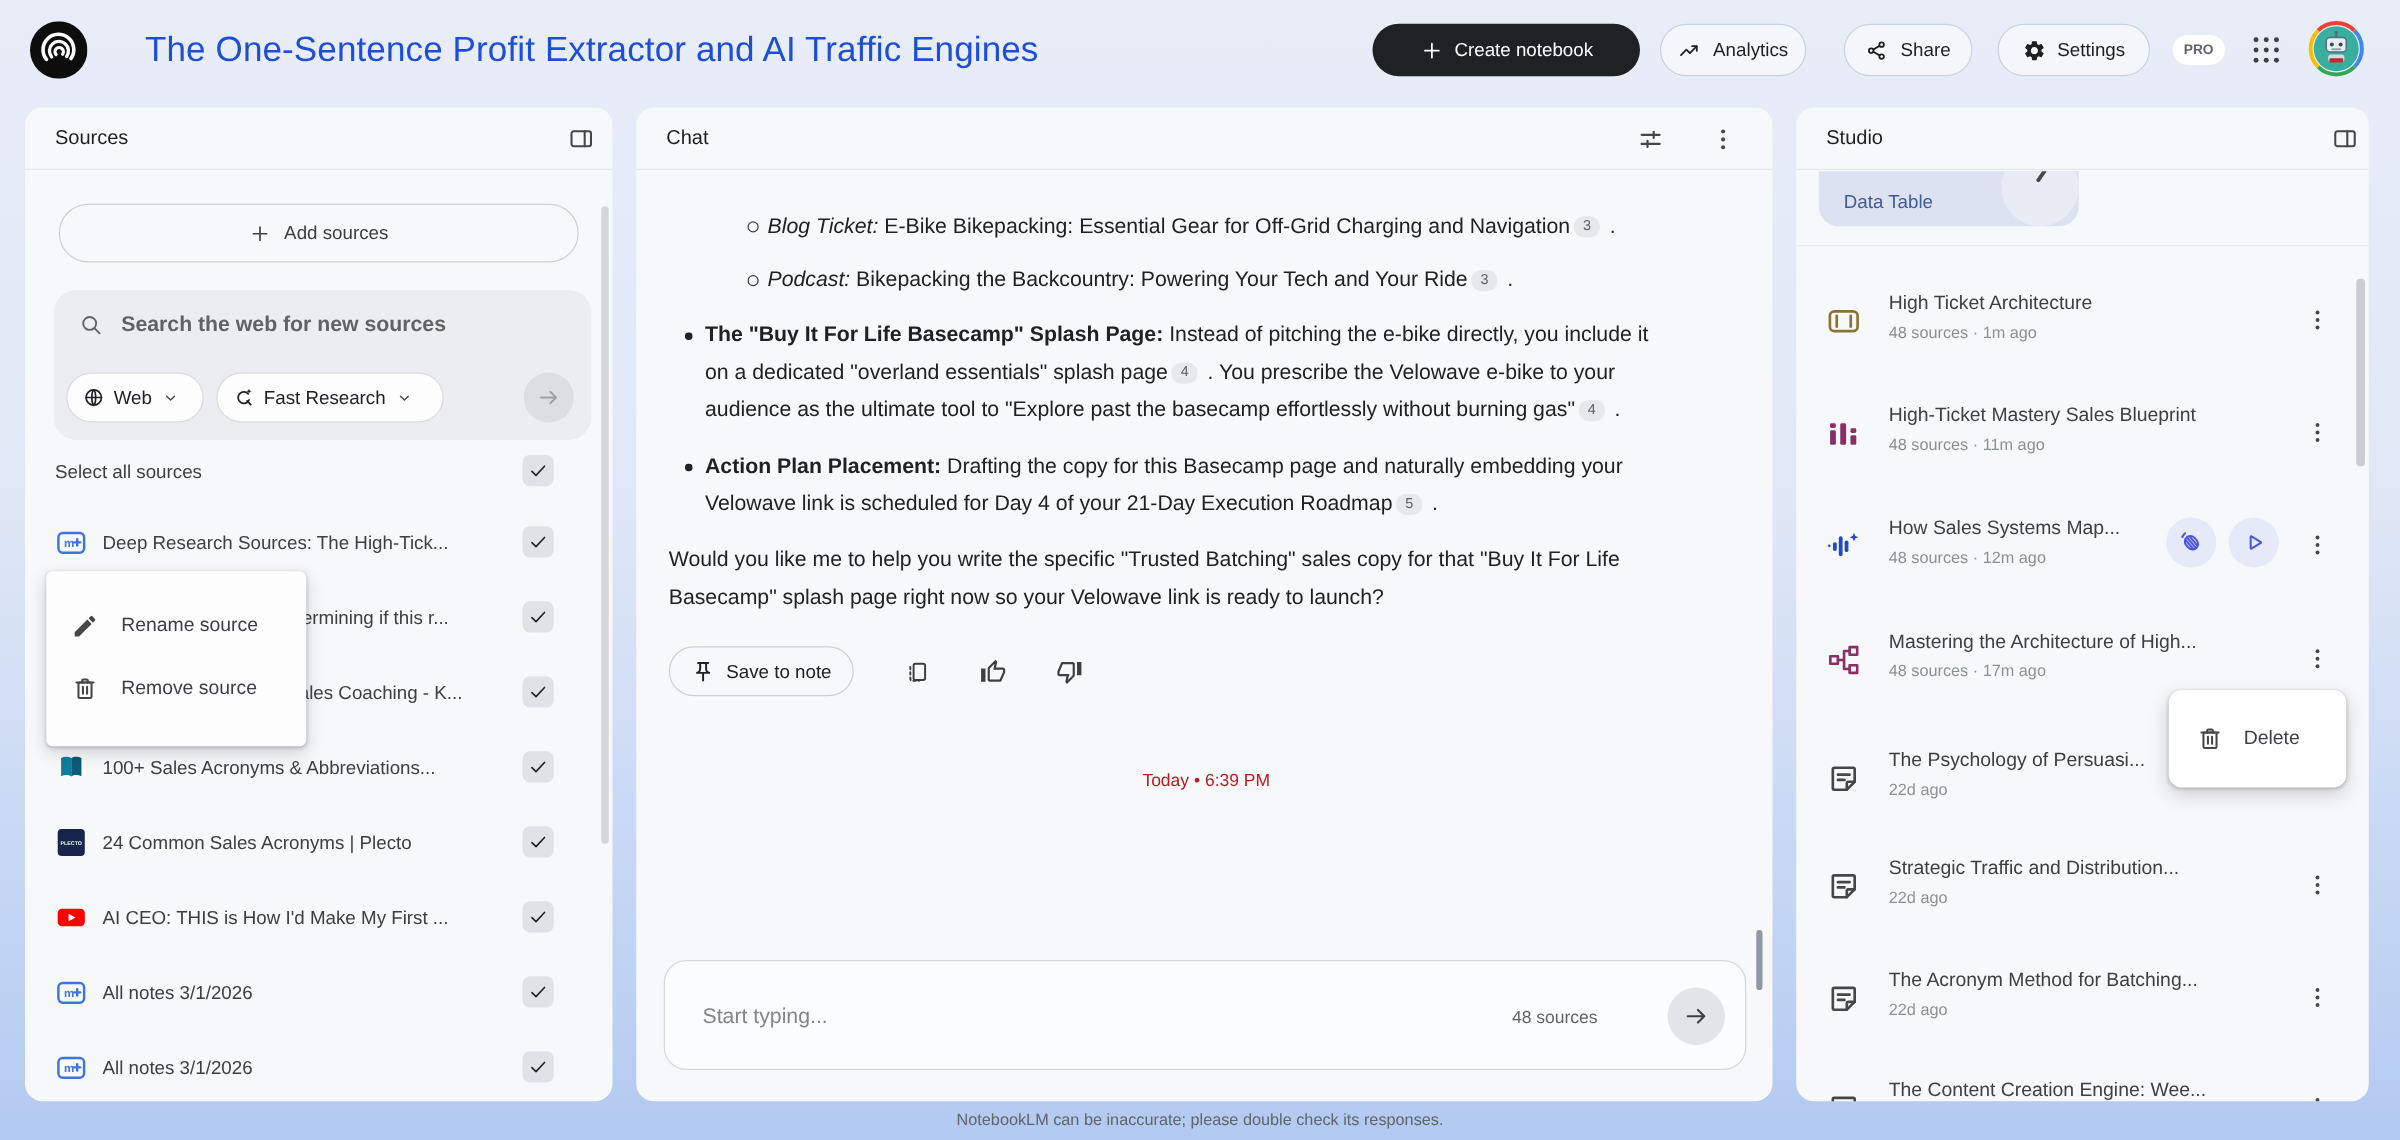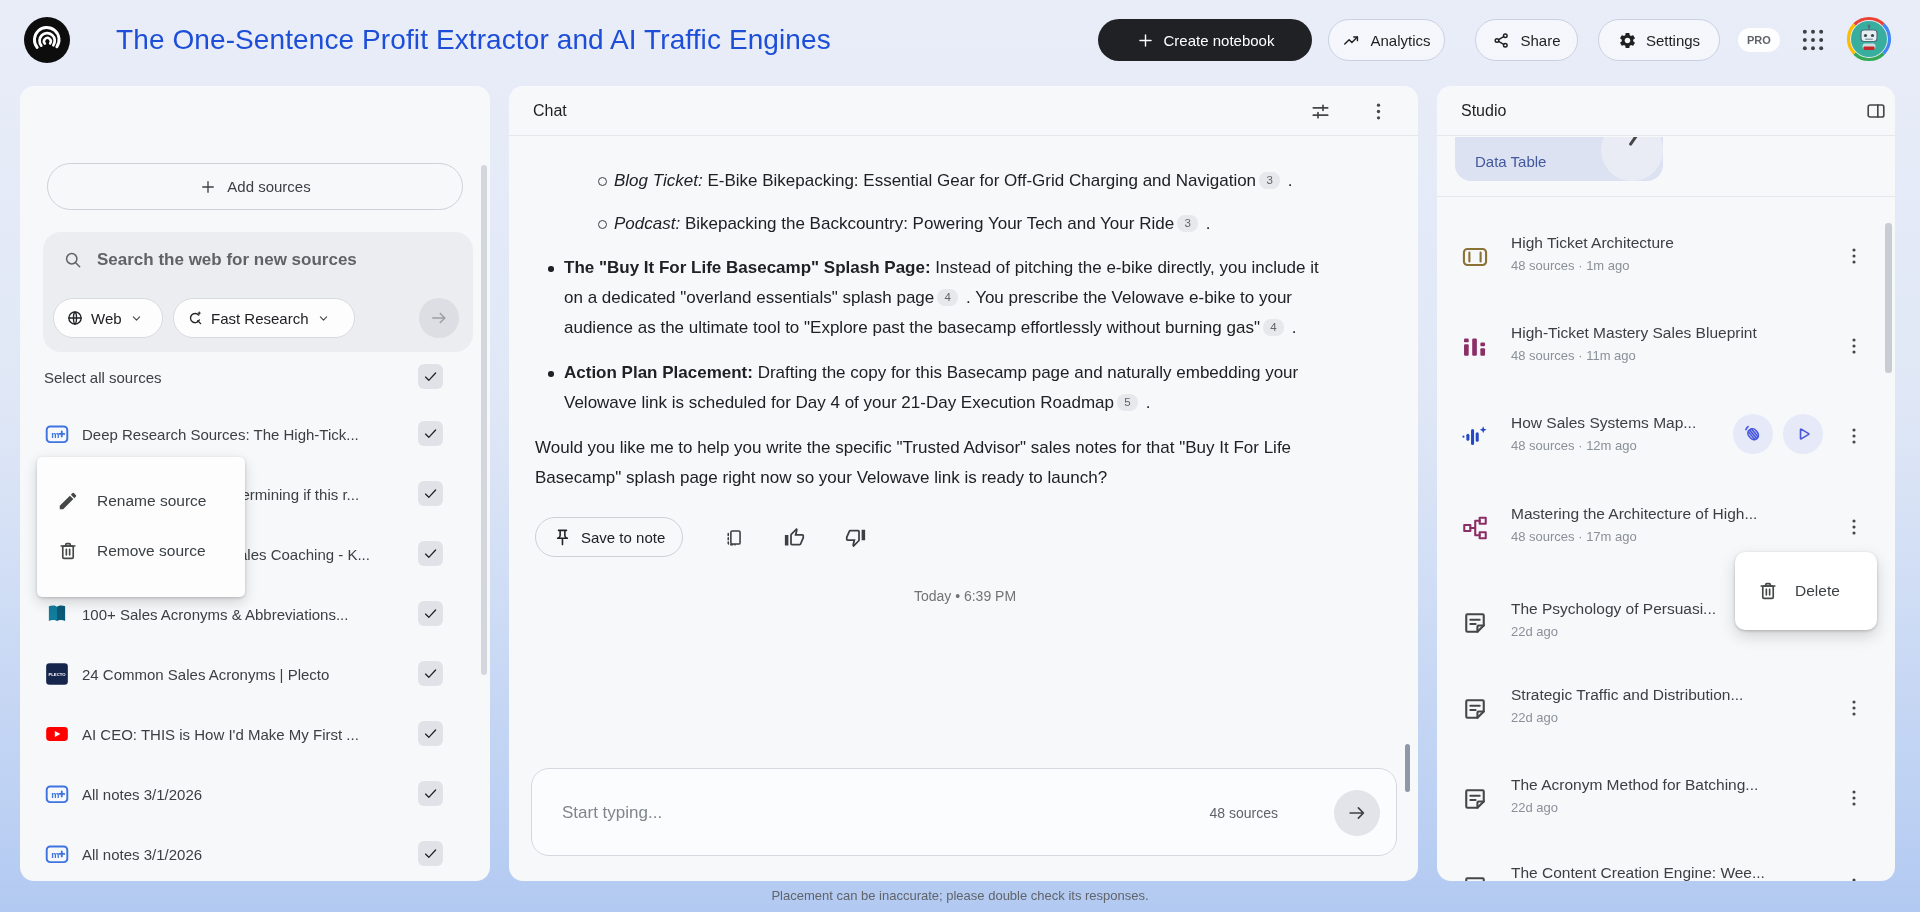--- a/index.html
+++ b/index.html
@@ -69,21 +69,21 @@
   .cb-sub li::before { content:""; position:absolute; left:-16px; top:11px; width:7px; height:7px; border:1.6px solid #3c4043; border-radius:50%; }
   .cb-main { list-style:none; padding-left:29px; margin-top:14px; }
   .cb-main li { position:relative; margin-bottom:15px; }
   .cb-main li::before { content:""; position:absolute; left:-16px; top:13px; width:5.5px; height:5.5px; background:#202124; border-radius:50%; }
   .cite { display:inline-flex; align-items:center; justify-content:center; min-width:21px; height:17px; padding:0 6px; border-radius:8px; background:#e6e8ec; color:#5f6368; font-size:11.5px; vertical-align:2px; margin:0 3px; cursor:pointer; }
   .chat-q { margin-top:14px; }
   .chat-actions { margin-top:24px; display:flex; align-items:center; gap:40px; }
   .save-note { height:40px; padding:0 17px; border:1px solid #cdd1d7; border-radius:20px; background:transparent; display:flex; align-items:center; gap:9px; font-size:15px; color:#202124; cursor:pointer; }
   .save-note .bicon { width:19px; height:19px; }
   .act-ic { width:21px; height:21px; color:#3c4043; cursor:pointer; }
-  .chat-date { margin-top:24px; text-align:center; font-size:14px; color:#737373; width:860px; }
+  .chat-date { margin-top:52px; text-align:center; font-size:14px; color:#b91c1c; width:860px; }
   .chat-input { position:absolute; left:22px; top:682px; width:866px; height:88px; background:#fbfcfd; border:1.5px solid #d5d8df; border-radius:18px; }
   .ci-ph { position:absolute; left:30px; top:0; height:88px; display:flex; align-items:center; font-size:17px; color:#80868b; }
   .ci-count { position:absolute; right:118px; top:0; height:88px; display:flex; align-items:center; font-size:14px; color:#5f6368; }
   .ci-send { position:absolute; right:16px; top:21px; width:46px; height:46px; border-radius:50%; background:#e2e4e9; color:#3c4043; display:flex; align-items:center; justify-content:center; cursor:pointer; }
   .ci-send svg { width:22px; height:22px; }
 
   
   #studio { left:1437px; width:458px; }
   .peek { position:absolute; left:0; top:51px; width:458px; height:45px; overflow:hidden; }
   .peek-chip { position:absolute; left:18px; top:-20px; width:208px; height:64px; background:#dde2f2; border-radius:16px; }
@@ -187,20 +187,29 @@
           <circle cx="26.5" cy="19.5" r="1.6" fill="#37474f"></circle>
       <rect x="19" y="22.6" width="8" height="1.5" rx="0.75" fill="#90a4ae"></rect>
       <rect x="16.5" y="27.5" width="13" height="6" rx="2.4" fill="#cfdce2"></rect>
       <rect x="17.5" y="30.5" width="11" height="3.4" rx="1" fill="#c62828"></rect>
     </svg>
       </span>
   </div>
 </div>
 
 <div class="panel" id="sources">
+  <div class="panel-head">
+    <span class="panel-title">Sources</span>
+    <span class="collapse-ic" style="left:434px;">
+        <svg viewBox="0 0 24 24">
+          <rect x="3.5" y="5.5" width="17" height="13" rx="2" class="st"></rect>
+          <path d="M15 5.5v13" class="st"></path>
+        </svg>
+      </span>
+  </div>
   <button class="add-src">
       <span class="bicon">
         <svg viewBox="0 0 24 24">
           <path d="M12 5v14M5 12h14" class="st" stroke-width="2"></path>
         </svg>
       </span>
       <span>Add sources</span>
     </button>
 
   <div class="search-card">
@@ -411,21 +420,21 @@
 
   <div class="chat-body">
     <ul class="cb-sub">
         <li><span style="font-style:italic">Blog Ticket:</span> E-Bike Bikepacking: Essential Gear for Off-Grid Charging and Navigation<span class="cite">3</span> .</li>
         <li><span style="font-style:italic">Podcast:</span> Bikepacking the Backcountry: Powering Your Tech and Your Ride<span class="cite">3</span> .</li>
       </ul>
     <ul class="cb-main">
         <li><span style="font-weight:bold">The "Buy It For Life Basecamp" Splash Page:</span> Instead of pitching the e-bike directly, you include it on a dedicated "overland essentials" splash page<span class="cite">4</span> . You prescribe the Velowave e-bike to your audience as the ultimate tool to "Explore past the basecamp effortlessly without burning gas"<span class="cite">4</span> .</li>
         <li><span style="font-weight:bold">Action Plan Placement:</span> Drafting the copy for this Basecamp page and naturally embedding your Velowave link is scheduled for Day 4 of your 21-Day Execution Roadmap<span class="cite">5</span> .</li>
       </ul>
-    <div class="chat-q">Would you like me to help you write the specific "Trusted Advisor" sales notes for that "Buy It For Life Basecamp" splash page right now so your Velowave link is ready to launch?</div>
+    <div class="chat-q">Would you like me to help you write the specific "Trusted Batching" sales copy for that "Buy It For Life Basecamp" splash page right now so your Velowave link is ready to launch?</div>
     <div class="chat-actions">
       <button class="save-note">
           <span class="bicon">
             <svg viewBox="0 0 24 24">
               <path fill="currentColor" d="M14 4v5c0 1.12.37 2.16 1 3H9c.65-.86 1-1.9 1-3V4h4m3-2H7c-.55 0-1 .45-1 1s.45 1 1 1h1v5c0 1.66-1.34 3-3 3v2h5.97v7l1 1 1-1v-7H19v-2c-1.66 0-3-1.34-3-3V4h1c.55 0 1-.45 1-1s-.45-1-1-1z"></path>
             </svg>
           </span>
           <span>Save to note</span>
         </button>
       <span class="act-ic">
@@ -666,13 +675,13 @@
           <path d="M10.2 10.2v6.2M13.8 10.2v6.2" class="st"></path>
         </svg>
       </span>
     <span>Delete</span>
   </div>
 
 
   <div class="v-scroll" style="left:448px; top:137px; height:150px; width:7px; background:#c8ccd3;"></div>
 </div>
 
-<div class="footer-note">Placement can be inaccurate; please double check its responses.</div>
+<div class="footer-note">NotebookLM can be inaccurate; please double check its responses.</div>
 
 </body></html>

